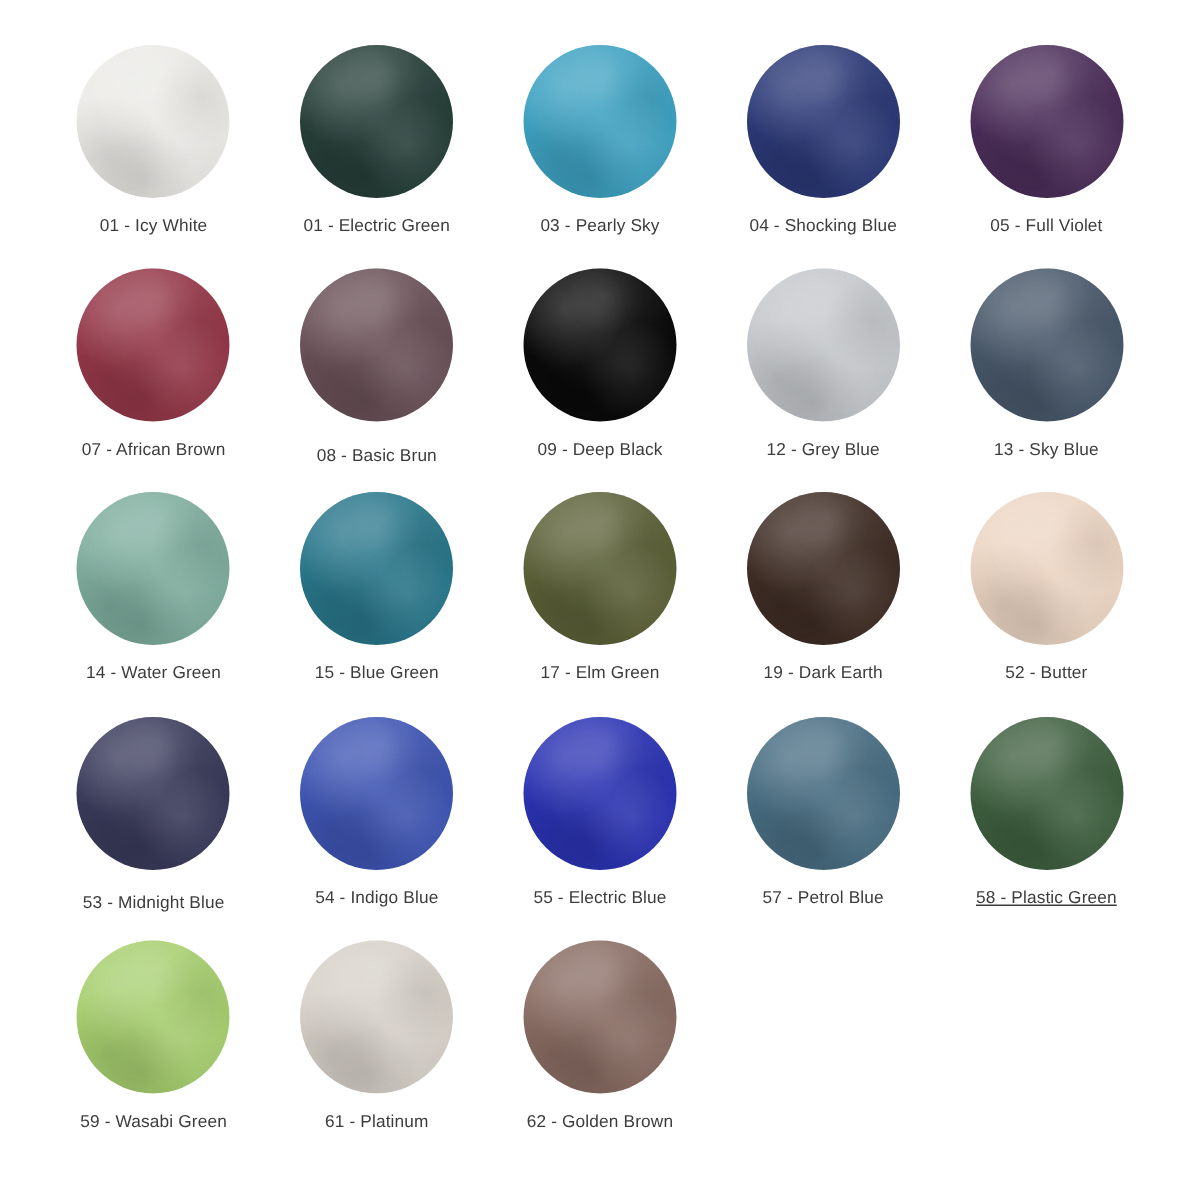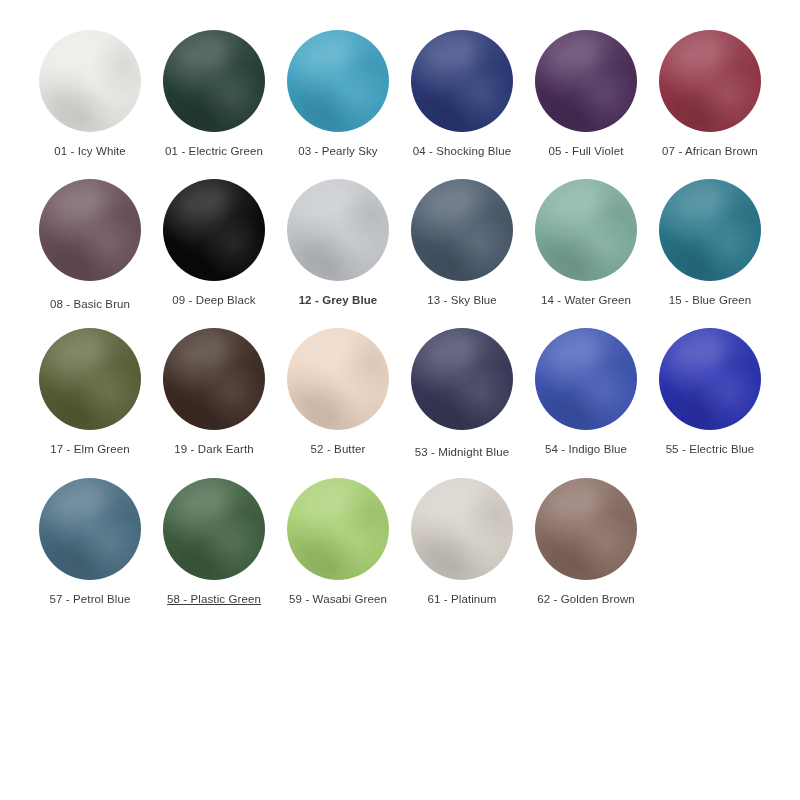--- a/index.html
+++ b/index.html
@@ -13,21 +13,21 @@
     overflow: hidden;
     font-family: "Liberation Sans", sans-serif;
     -webkit-font-smoothing: antialiased;
   }
   #swatch-grid {
     width: 800px;
     height: 800px;
     box-sizing: border-box;
     padding: 30px 28px 24px 28px;
     display: grid;
-    grid-template-columns: repeat(6, 1fr);
+    grid-template-columns: repeat(5, 1fr);
     grid-template-rows: repeat(5, 1fr);
     column-gap: 0px;
     row-gap: 0px;
     background: #ffffff;
   }
   .swatch-cell {
     display: flex;
     flex-direction: column;
     align-items: center;
     justify-content: flex-start;
@@ -130,21 +130,21 @@
     <div class="swatch-cell">
       <div class="swatch-disc-wrap">
         <div class="swatch-disc" style="background: rgb(11, 11, 12);"></div>
       </div>
       <div class="swatch-label" style="color: rgb(60, 60, 60);">09 - Deep Black</div>
     </div>
     <div class="swatch-cell">
       <div class="swatch-disc-wrap">
         <div class="swatch-disc" style="background: rgb(198, 201, 205);"></div>
       </div>
-      <div class="swatch-label" style="color: rgb(60, 60, 60); font-weight: bold;">12 - Grey Blue</div>
+      <div class="swatch-label" style="color: rgb(60, 60, 60);">12 - Grey Blue</div>
     </div>
     <div class="swatch-cell">
       <div class="swatch-disc-wrap">
         <div class="swatch-disc" style="background: rgb(74, 90, 108);"></div>
       </div>
       <div class="swatch-label" style="color: rgb(60, 60, 60);">13 - Sky Blue</div>
     </div>
     <div class="swatch-cell">
       <div class="swatch-disc-wrap">
         <div class="swatch-disc" style="background: rgb(127, 174, 159);"></div>

